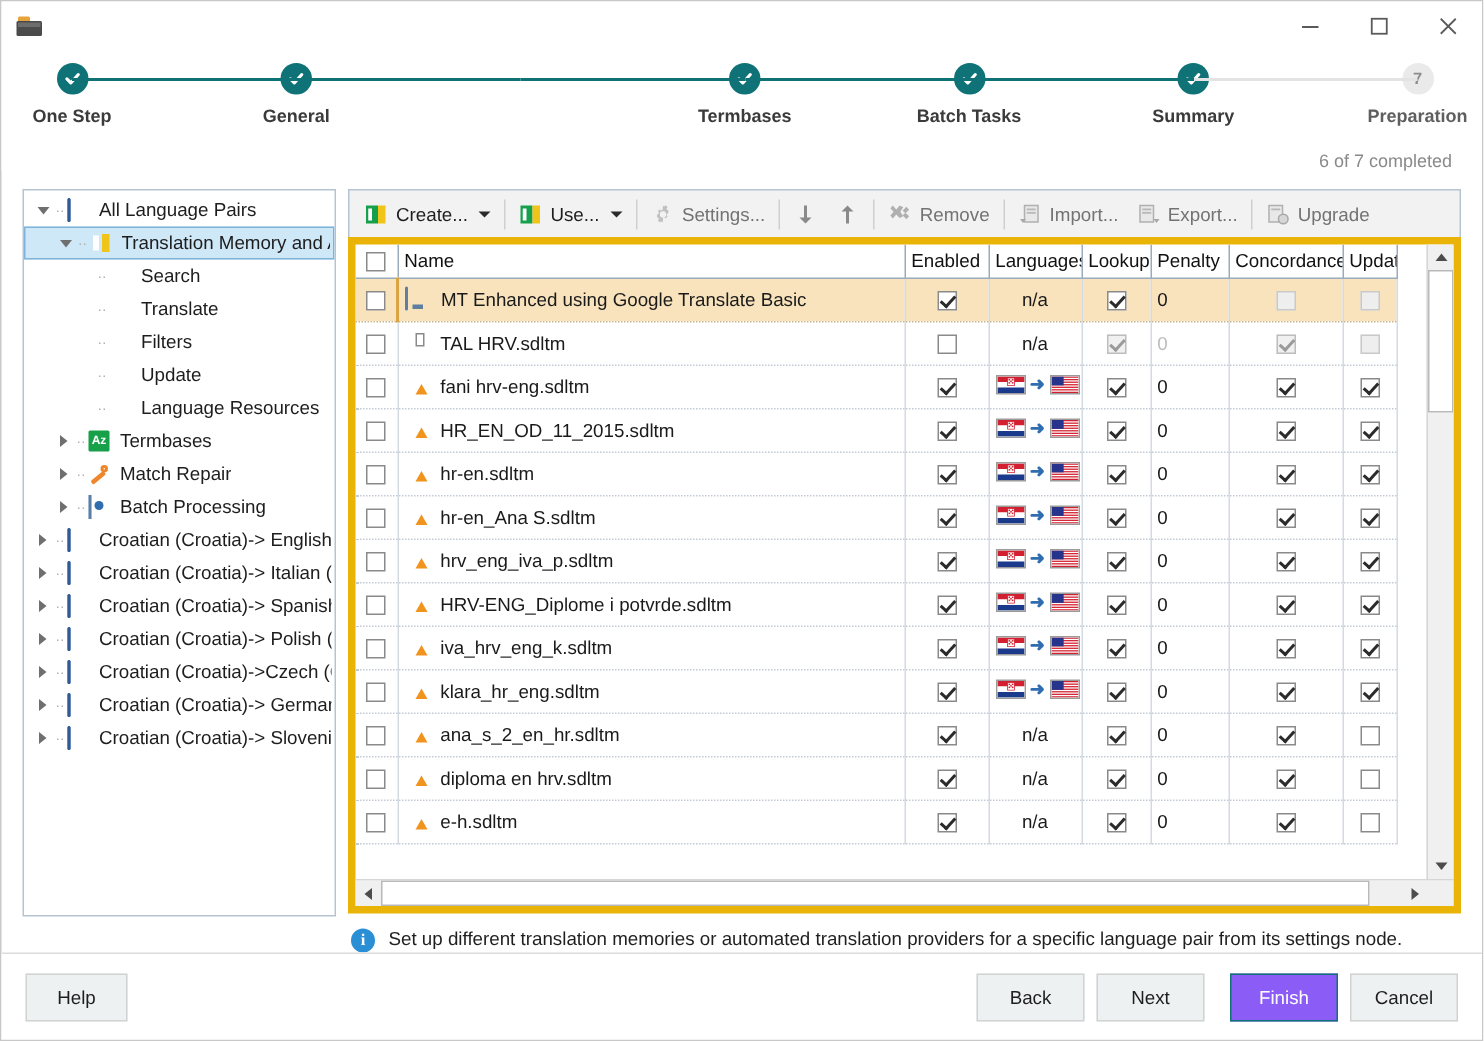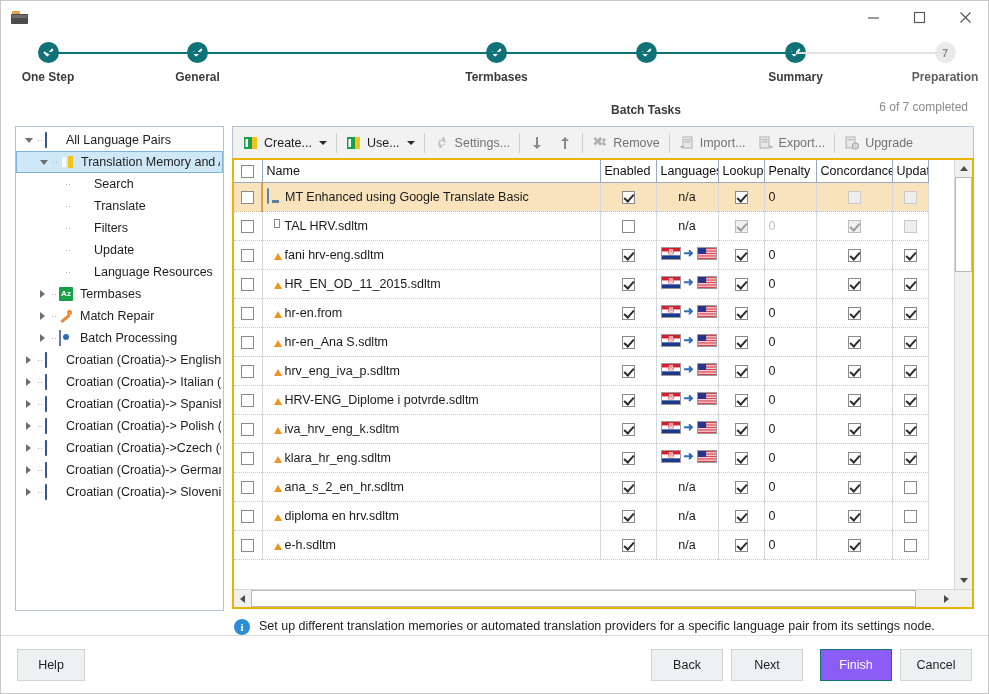--- a/index.html
+++ b/index.html
@@ -323,21 +323,21 @@
   }
   .ic-gear { opacity: .55; }
   .ic-gear svg { display:block; }
   .ic-arrow svg { display:block; }
   .ic-remove svg { display:block; }
   .ic-imp svg, .ic-exp svg, .ic-upg svg { display:block; }
 
   
   .grid-wrap {
     flex: 1 1 auto;
-    border: 2px solid #eab308;
+    border: 5px solid #eab308;
     background: #ffffff;
     display: flex;
     flex-direction: column;
     min-height: 0;
     box-sizing: border-box;
     overflow: hidden;
   }
   .grid-main { display:flex; flex: 1 1 auto; min-height: 0;}
   .grid-scrollarea { flex: 1 1 auto; min-width:0; display:flex; flex-direction:column; overflow:hidden;}
   table.grid {
@@ -390,21 +390,21 @@
     position: absolute;
     left: 3px; top: 0px;
     width: 4px; height: 8px;
     border: solid #2b2b2b;
     border-width: 0 2px 2px 0;
     transform: rotate(42deg);
   }
   .cb.dis { border-color: #bdbdbd; background: #f0f0f0; }
   .cb.dis.checked:after { border-color: #9a9a9a; }
   .cb.blank { border-color: #c9c9c9; background: #eeeeee; }
-  .name-cell { display: flex; align-items: center; gap: 2px; }
+  .name-cell { display: flex; align-items: center; gap: 8px; }
   .file-ico { width: 16px; height: 15px; flex: 0 0 16px; position: relative; }
   .fi-mt {
     width: 15px; height: 12px;
     background: #cfe0f0;
     border: 1px solid #5f7f9e;
     box-sizing: border-box;
     position: relative;
     border-radius: 1px;
   }
   .fi-mt:after{
@@ -605,21 +605,21 @@
           <div class="label">General</div>
         </div>
         <div class="step done" style="left: 481.5px;">
           <div class="dot">
             <svg width="13" height="13" viewBox="0 0 13 13">
               <path d="M2.6 6.6l2.6 2.7 5-5.6" fill="none" stroke="#ffffff" stroke-width="2.1" stroke-linecap="round" stroke-linejoin="round"></path>
             </svg>
           </div>
           <div class="label">Termbases</div>
         </div>
-        <div class="step done" style="left: 631px; gap: 33px;">
+        <div class="step done" style="left: 631px;">
           <div class="dot">
             <svg width="13" height="13" viewBox="0 0 13 13">
               <path d="M2.6 6.6l2.6 2.7 5-5.6" fill="none" stroke="#ffffff" stroke-width="2.1" stroke-linecap="round" stroke-linejoin="round"></path>
             </svg>
           </div>
           <div class="label">Batch Tasks</div>
         </div>
         <div class="step done" style="left: 780.5px;">
           <div class="dot">
             <svg width="13" height="13" viewBox="0 0 13 13">
@@ -1025,21 +1025,21 @@
                     <td class="center"><span class="cb checked"></span></td>
                     <td><span class="pen">0</span></td>
                     <td class="center"><span class="cb checked"></span></td>
                     <td class="center"><span class="cb checked"></span></td>
                   </tr>
                   <tr class="">
                     <td class="center"><span class="cb"></span></td>
                     <td class="c-name">
                       <span class="name-cell">
                         <span class="file-ico"><span class="fi-tm"></span></span>
-                        <span>hr-en.from</span>
+                        <span>hr-en.sdltm</span>
                       </span>
                     </td>
                     <td class="center"><span class="cb checked"></span></td>
                     <td class="center"><span class="lang-pair">
                         <span class="flag">
                           <svg viewBox="0 0 20 13" preserveAspectRatio="none">
                             <rect width="20" height="4.33" fill="#d32030"></rect>
                             <rect y="4.33" width="20" height="4.33" fill="#ffffff"></rect>
                             <rect y="8.66" width="20" height="4.34" fill="#1b3a8c"></rect>
                             <rect x="7.5" y="1.2" width="5" height="6" fill="#ffffff" stroke="#d32030" stroke-width="0.6"></rect>

